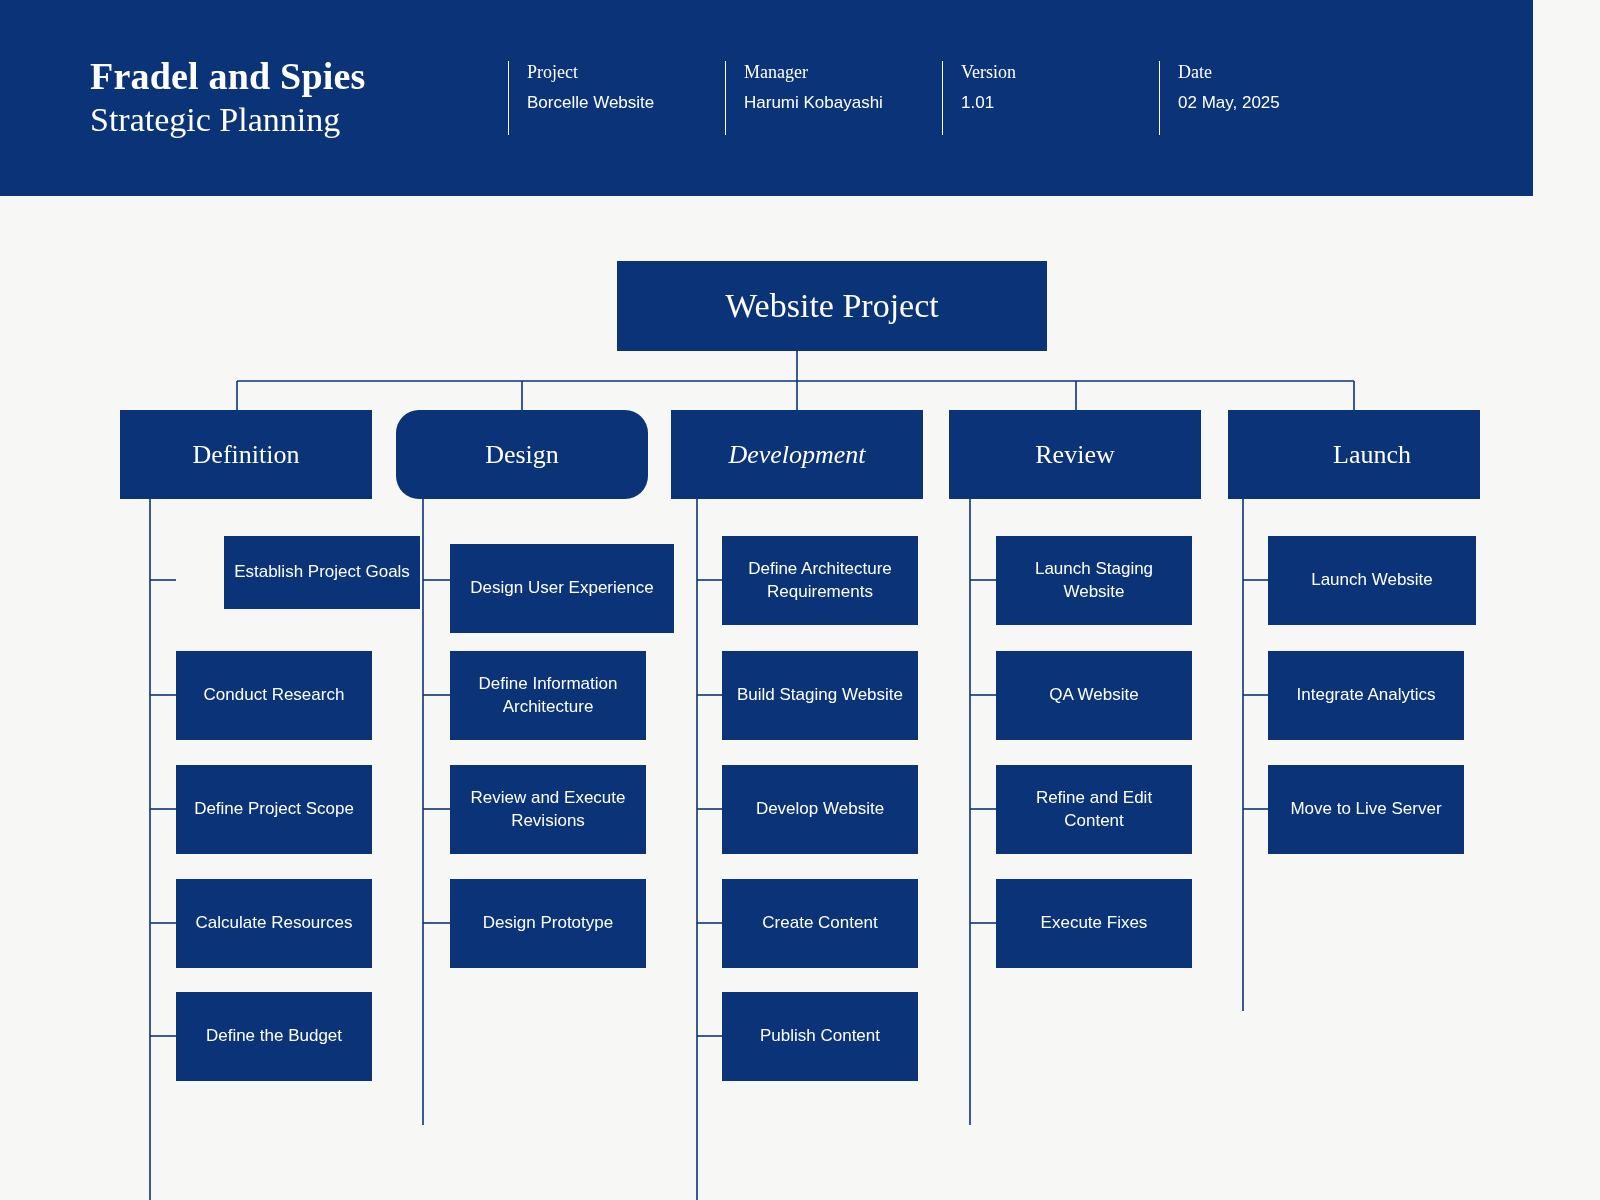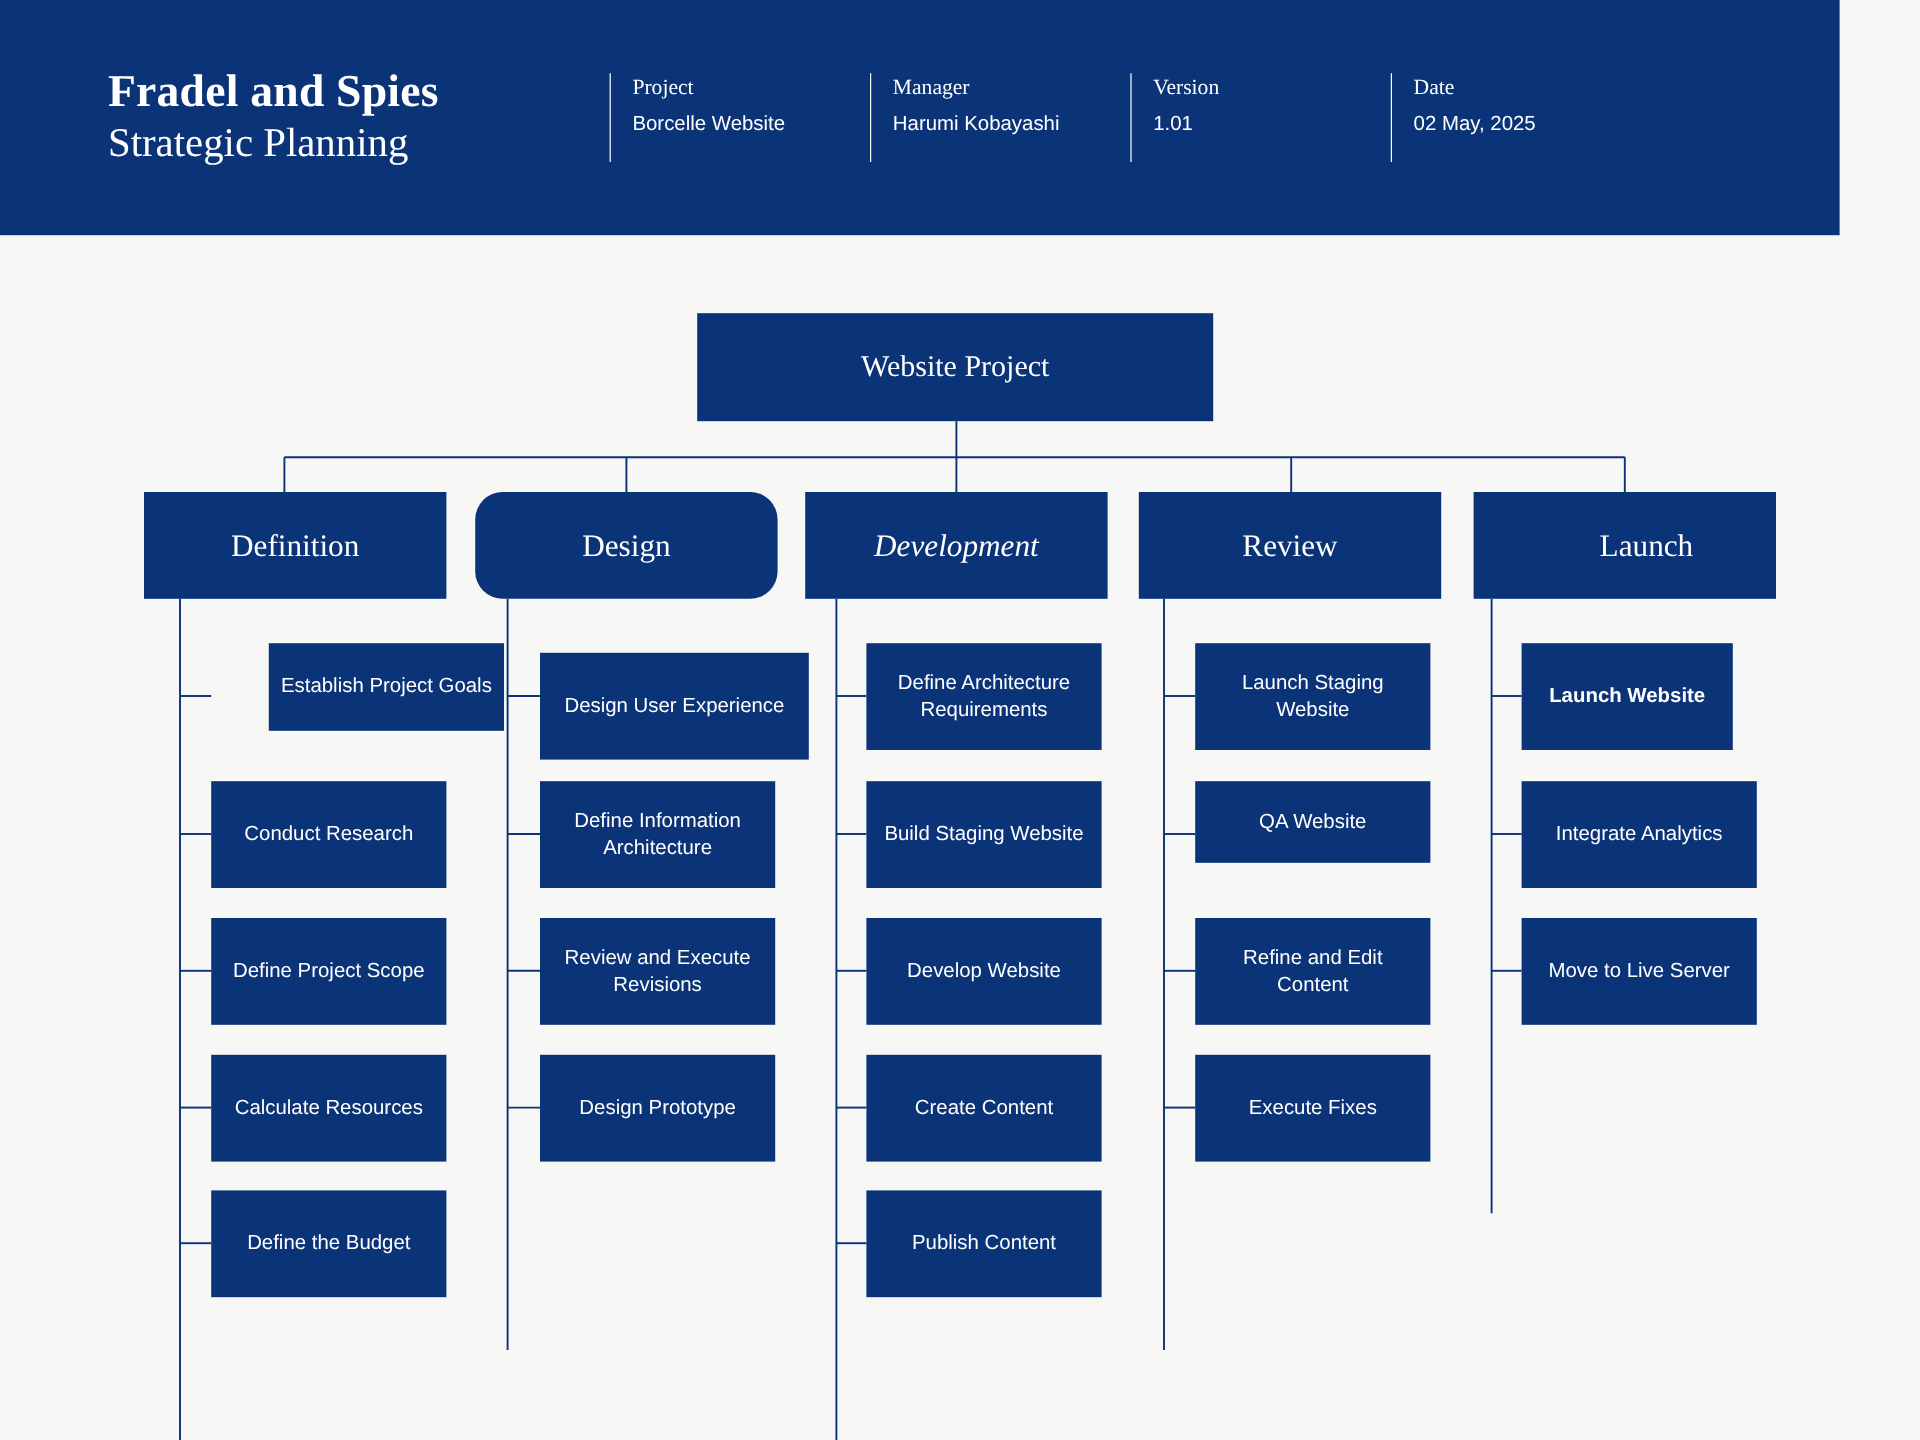--- a/index.html
+++ b/index.html
@@ -92,21 +92,22 @@
     color: #ffffff;
     box-sizing: border-box;
     display: flex;
     align-items: center;
     justify-content: center;
     text-align: center;
     padding: 4px 10px;
   }
   .root-node {
     font-family: "Liberation Serif", serif;
-    font-size: 25px;
+    font-size: 34px;
+    margin-left: 36px;
   }
   .phase-node {
     font-family: "Liberation Serif", serif;
     font-size: 26px;
   }
   .task-node {
     font-family: "Liberation Sans", sans-serif;
     font-size: 17px;
     line-height: 1.35;
   }
@@ -248,31 +249,31 @@
   <div class="node task-node" style="left:722px; top:683px; width:196px; height:89px;">
     <span>Create Content</span>
   </div>
   <div class="node task-node" style="left:722px; top:796px; width:196px; height:89px;">
     <span>Publish Content</span>
   </div>
 
   <div class="node task-node" style="left:996px; top:340px; width:196px; height:89px;">
     <span>Launch Staging Website</span>
   </div>
-  <div class="node task-node" style="left:996px; top:455px; width:196px; height:68px;">
+  <div class="node task-node" style="left:996px; top:455px; width:196px; height:89px;">
     <span>QA Website</span>
   </div>
   <div class="node task-node" style="left:996px; top:569px; width:196px; height:89px;">
     <span>Refine and Edit Content</span>
   </div>
   <div class="node task-node" style="left:996px; top:683px; width:196px; height:89px;">
     <span>Execute Fixes</span>
   </div>
 
-  <div class="node task-node" style="left:1268px; top:340px; width:176px; height:89px;font-weight:bold;">
+  <div class="node task-node" style="left:1268px; top:340px; width:208px; height:89px;">
     <span>Launch Website</span>
   </div>
   <div class="node task-node" style="left:1268px; top:455px; width:196px; height:89px;">
     <span>Integrate Analytics</span>
   </div>
   <div class="node task-node" style="left:1268px; top:569px; width:196px; height:89px;">
     <span>Move to Live Server</span>
   </div>
 
 </div>

